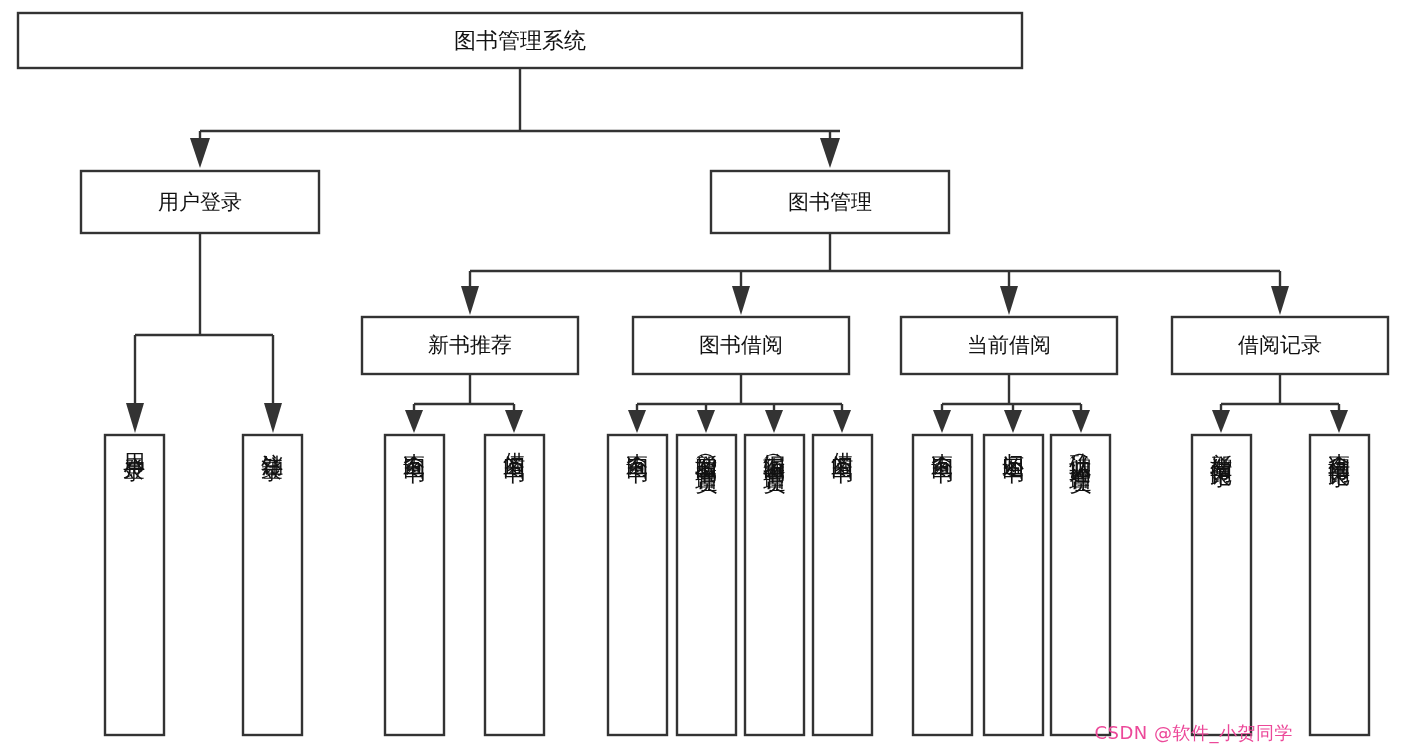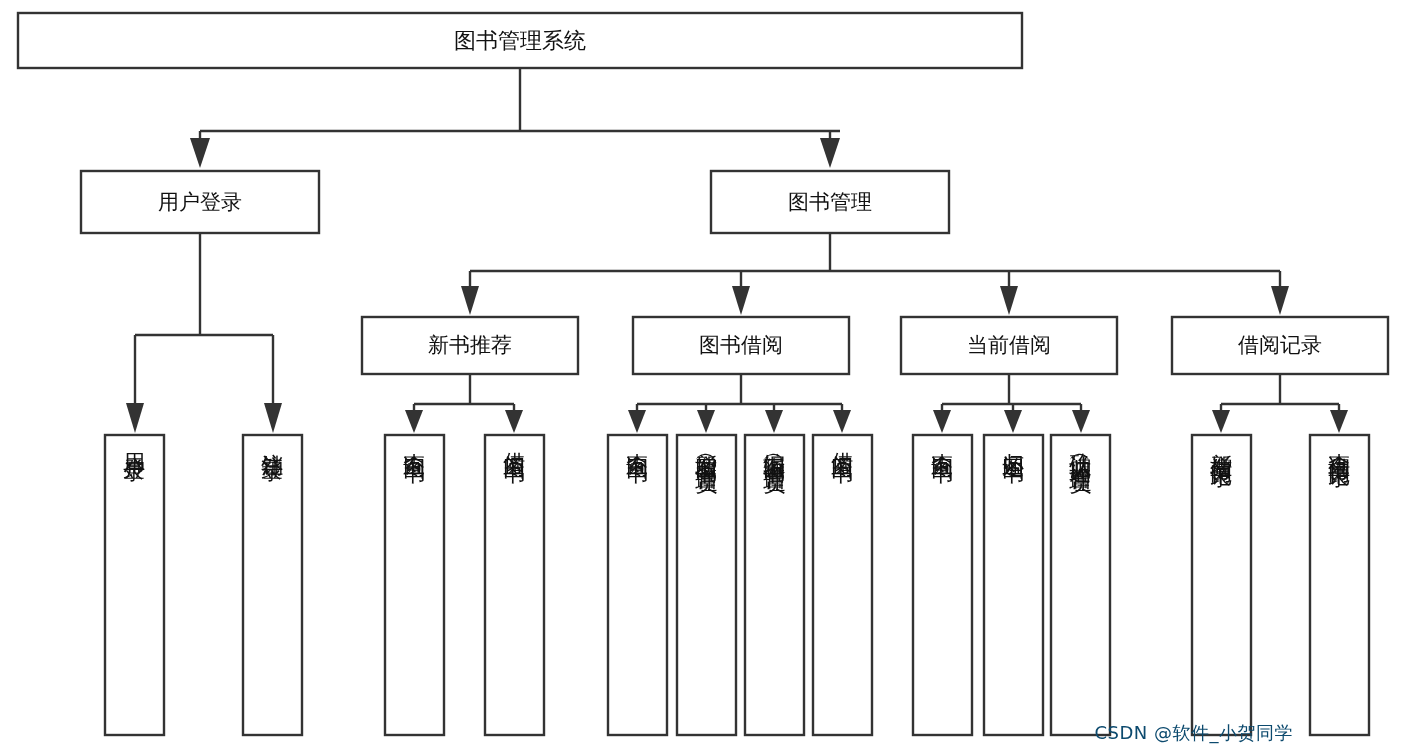--- a/index.html
+++ b/index.html
@@ -75,21 +75,21 @@
     color: #111111;
     white-space: nowrap;
     text-align: left;
   }
   .watermark {
     position: absolute;
     right: 8px;
     bottom: 2px;
     font-family: "DejaVu Sans", "Liberation Sans", sans-serif;
     font-size: 18px;
-    color: #0c4a6e;
+    color: #ec4899;
     letter-spacing: 0.5px;
     white-space: nowrap;
   }
 </style>
 </head>
 <body>
 
 <div id="diagram-root">
 
   <svg id="tree-svg" viewBox="0 0 1405 747">

